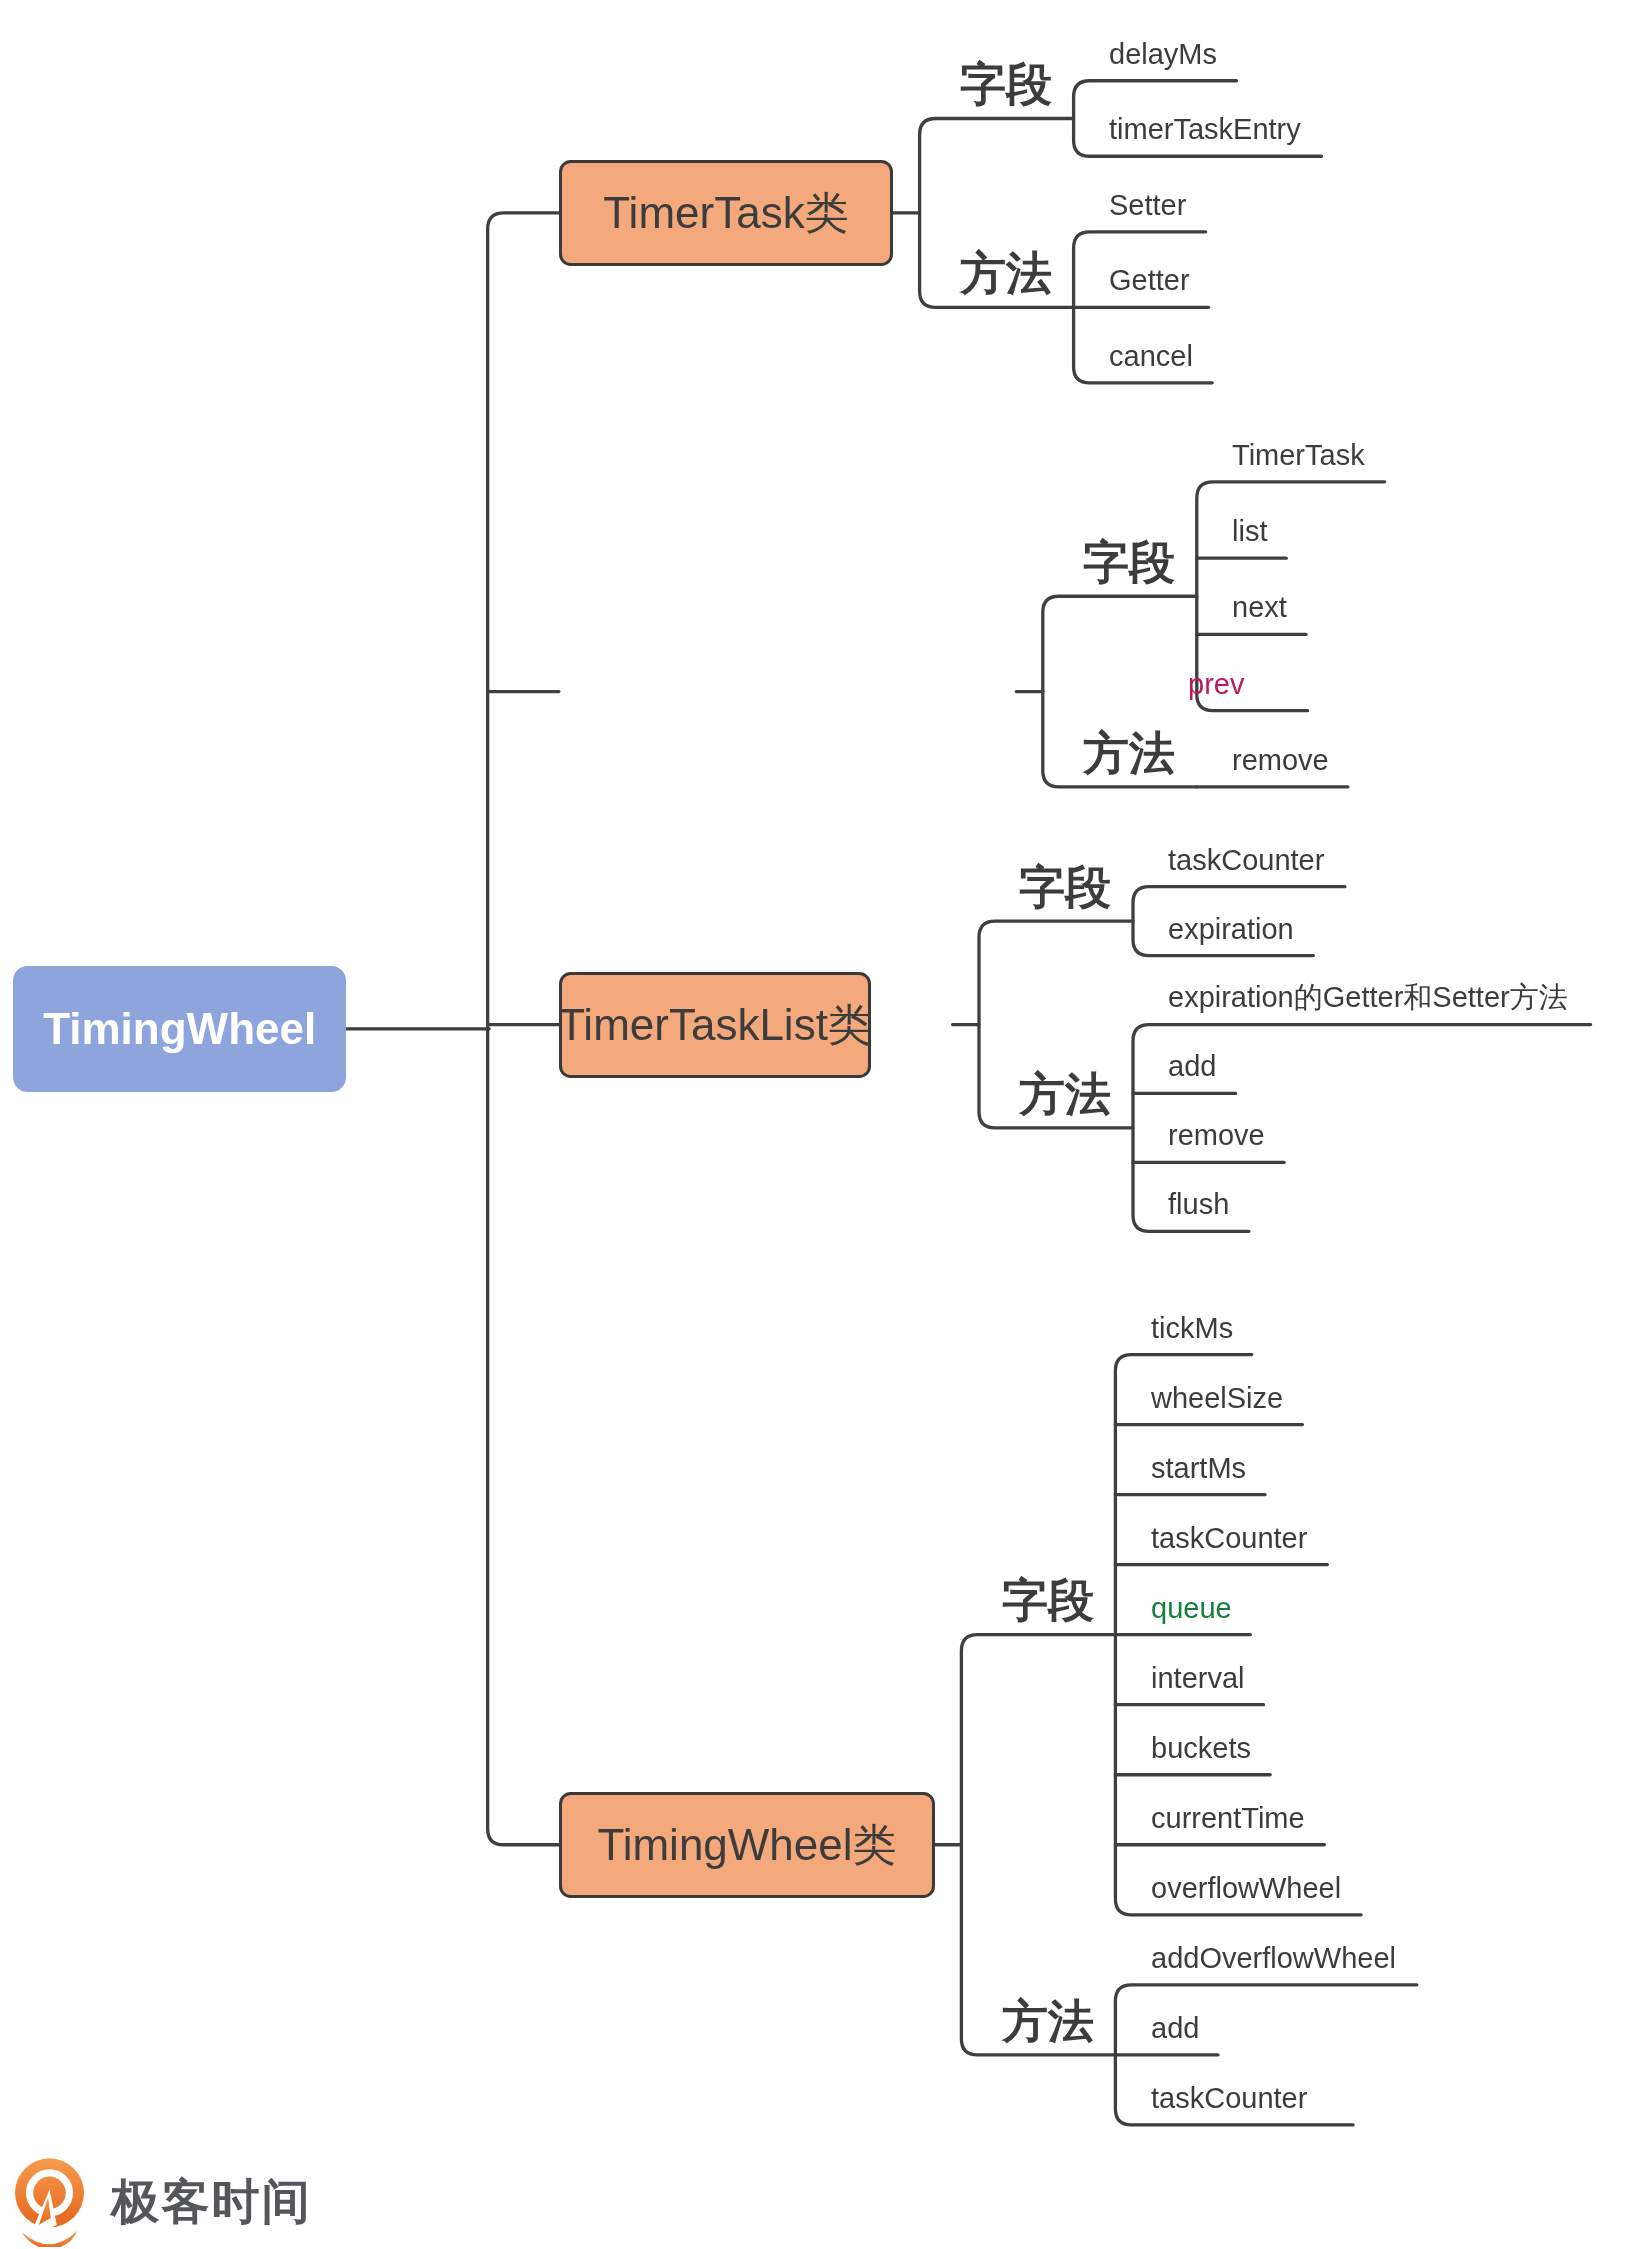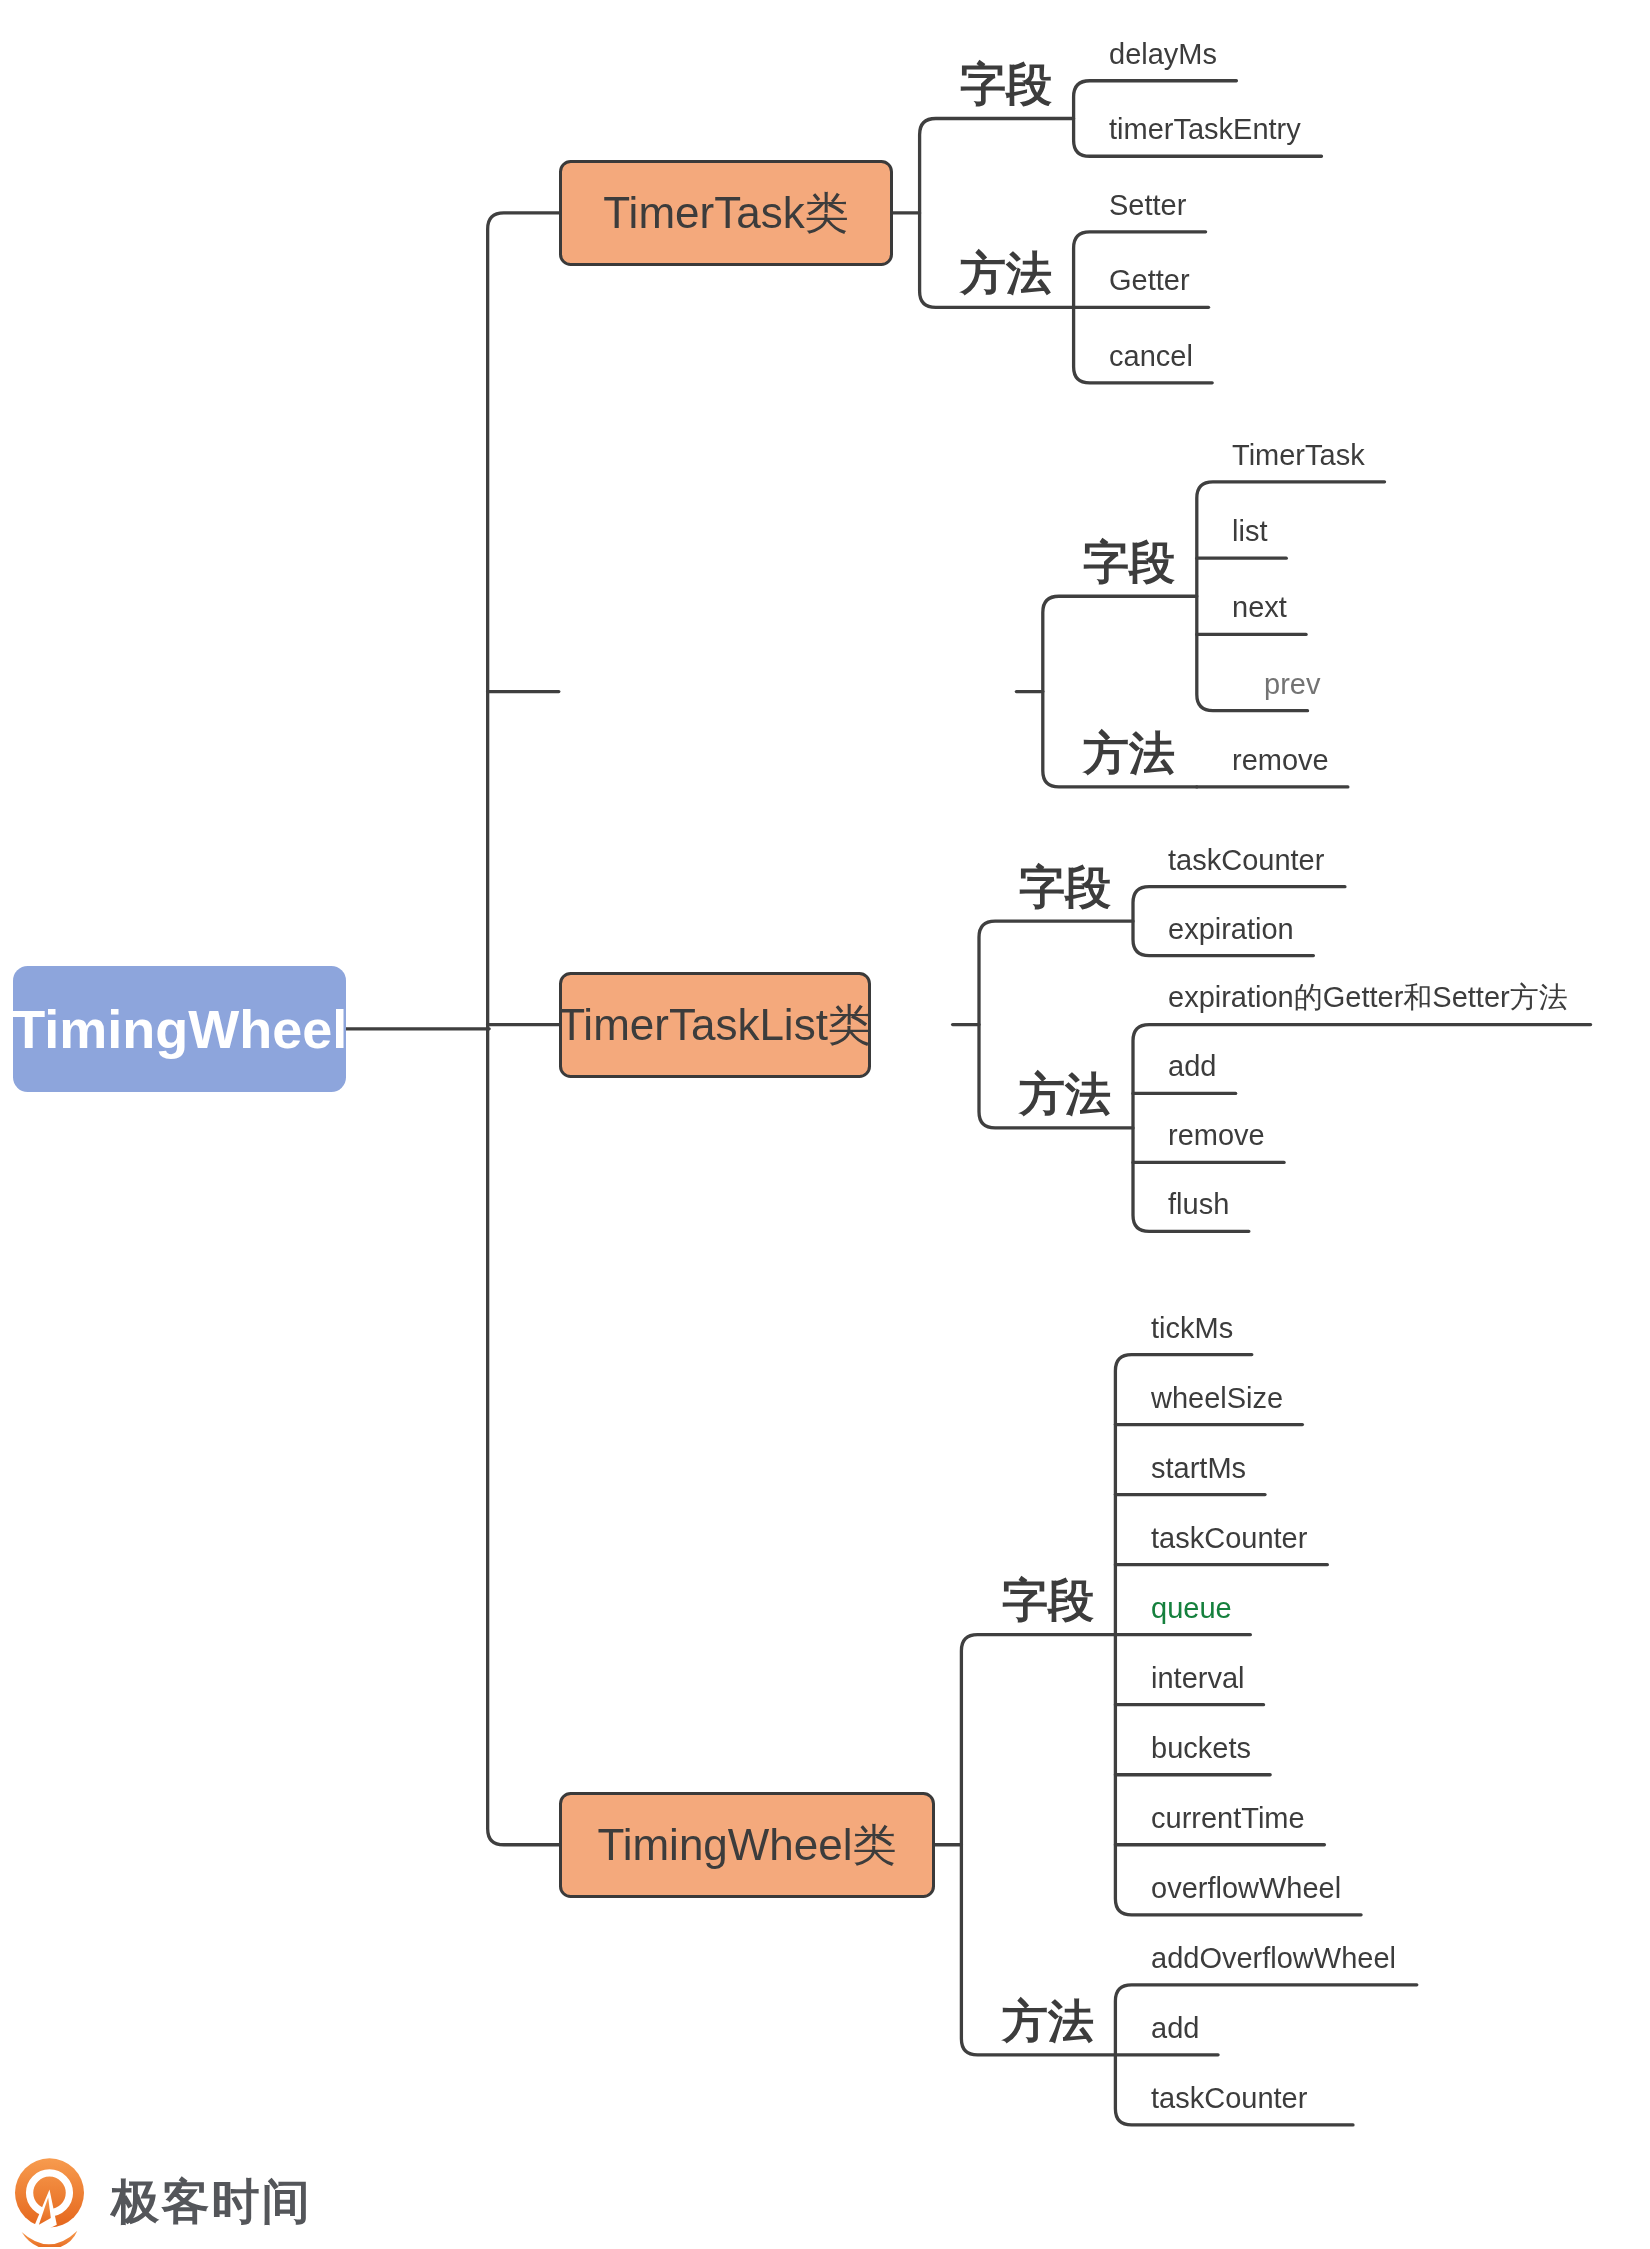--- a/index.html
+++ b/index.html
@@ -3,21 +3,21 @@
 <meta charset="utf-8">
 <style>
   html,body{margin:0;padding:0;background:#ffffff;}
   #canvas{
     position:relative;width:1650px;height:2250px;background:#ffffff;overflow:hidden;
     font-family:"Liberation Sans","DejaVu Sans",sans-serif;
   }
   #wires{position:absolute;left:0;top:0;}
   .root-node{
     position:absolute;display:flex;align-items:center;justify-content:center;
-    border-radius:14.7px;font-size:54px;font-weight:600;white-space:nowrap;
+    border-radius:14.7px;font-size:44px;font-weight:600;white-space:nowrap;
   }
   .branch-node{
     position:absolute;display:flex;align-items:center;justify-content:center;
     border-radius:11.7px;font-size:44px;font-weight:400;white-space:nowrap;
     border:3.7px solid #3a3a3a;box-sizing:border-box;
   }
   .group-label{
     position:absolute;font-size:46px;line-height:40px;font-weight:700;white-space:nowrap;
   }
   .leaf-node{
@@ -89,21 +89,21 @@
     <div class="leaf-node" style="left: 1109px; top: 112px; color: rgb(60, 60, 60);">timerTaskEntry</div>
     <div class="group-label" style="left: 960px; top: 253px; color: rgb(60, 60, 60);">方法</div>
     <div class="leaf-node" style="left: 1109px; top: 188px; color: rgb(60, 60, 60);">Setter</div>
     <div class="leaf-node" style="left: 1109px; top: 263px; color: rgb(60, 60, 60);">Getter</div>
     <div class="leaf-node" style="left: 1109px; top: 339px; color: rgb(60, 60, 60);">cancel</div>
     <div class="branch-node" style="left: 559px; top: 160px; width: 334px; height: 106px; background: rgb(244, 169, 124); border-color: rgb(58, 58, 58); color: rgb(60, 60, 60);">TimerTask类</div>
     <div class="group-label" style="left: 1083px; top: 542px; color: rgb(60, 60, 60);">字段</div>
     <div class="leaf-node" style="left: 1232px; top: 438px; color: rgb(60, 60, 60);">TimerTask</div>
     <div class="leaf-node" style="left: 1232px; top: 514px; color: rgb(60, 60, 60);">list</div>
     <div class="leaf-node" style="left: 1232px; top: 590px; color: rgb(60, 60, 60);">next</div>
-    <div class="leaf-node" style="left: 1264px; top: 667px; color: #737373;">prev</div>
+    <div class="leaf-node" style="left: 1188px; top: 667px; color: #be185d;">prev</div>
     <div class="group-label" style="left: 1083px; top: 733px; color: rgb(60, 60, 60);">方法</div>
     <div class="leaf-node" style="left: 1232px; top: 743px; color: rgb(60, 60, 60);">remove</div>
     <div class="group-label" style="left: 1019px; top: 867px; color: rgb(60, 60, 60);">字段</div>
     <div class="leaf-node" style="left: 1168px; top: 843px; color: rgb(60, 60, 60);">taskCounter</div>
     <div class="leaf-node" style="left: 1168px; top: 912px; color: rgb(60, 60, 60);">expiration</div>
     <div class="group-label" style="left: 1019px; top: 1074px; color: rgb(60, 60, 60);">方法</div>
     <div class="leaf-node" style="left: 1168px; top: 980px; color: rgb(60, 60, 60);">expiration的Getter和Setter方法</div>
     <div class="leaf-node" style="left: 1168px; top: 1049px; color: rgb(60, 60, 60);">add</div>
     <div class="leaf-node" style="left: 1168px; top: 1118px; color: rgb(60, 60, 60);">remove</div>
     <div class="leaf-node" style="left: 1168px; top: 1187px; color: rgb(60, 60, 60);">flush</div>

